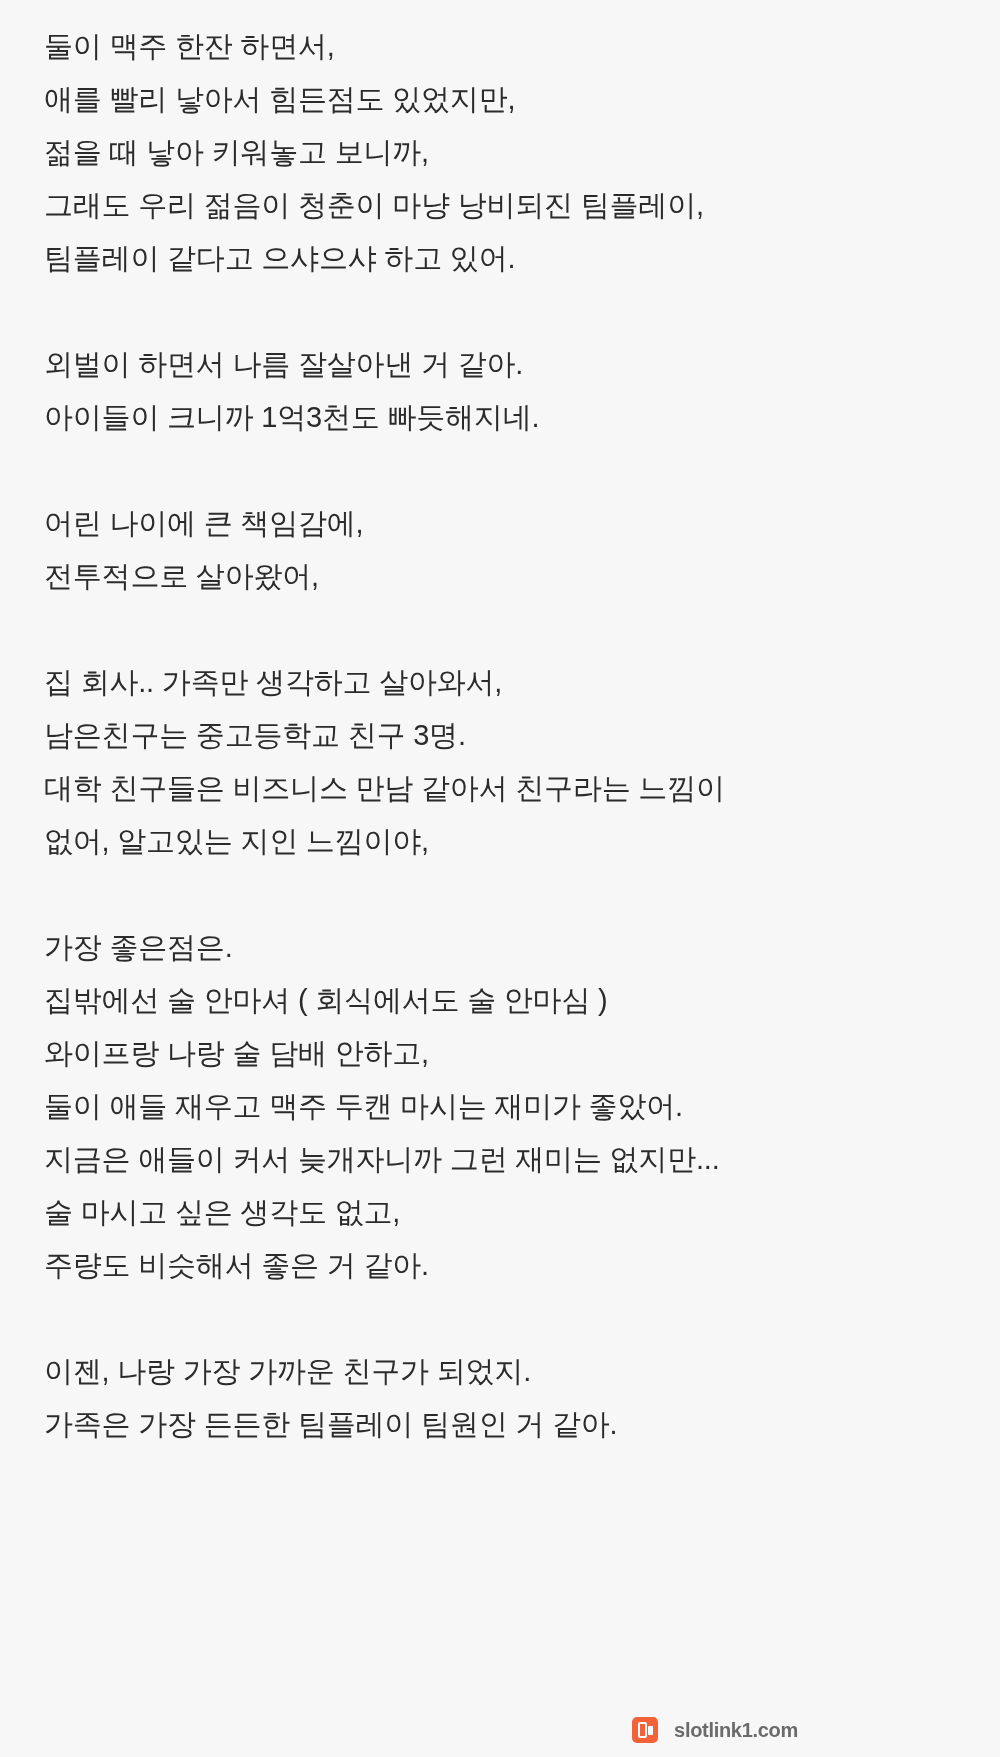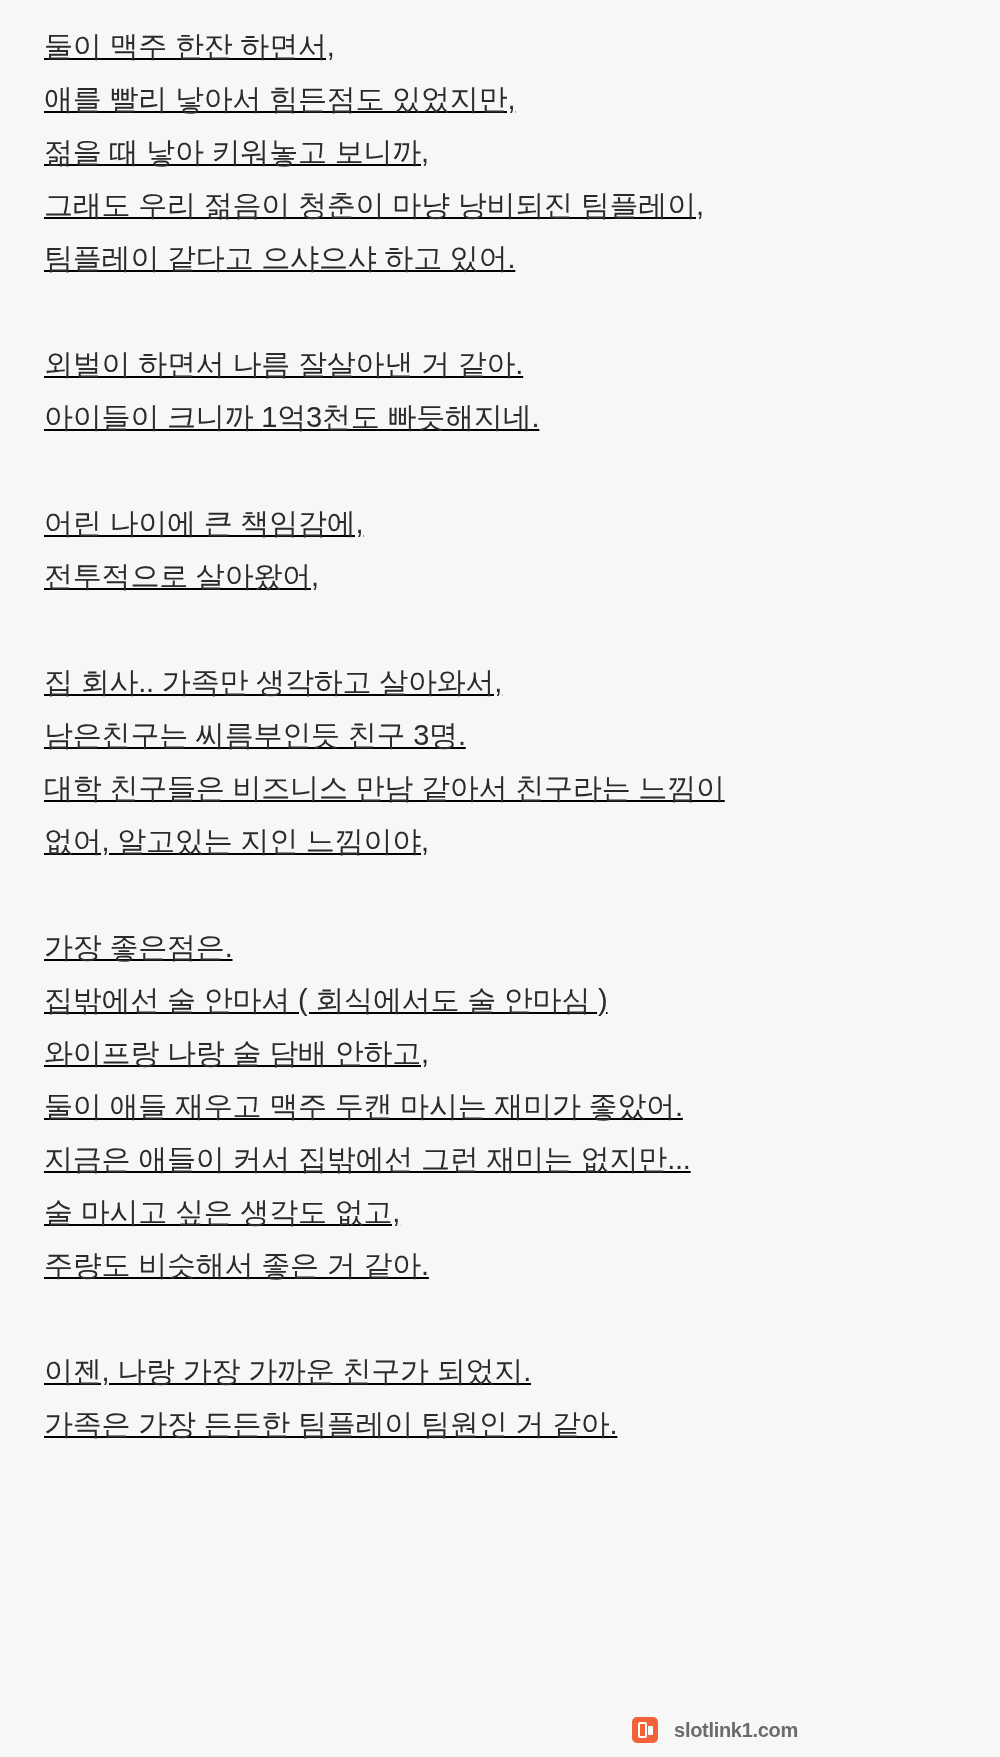--- a/index.html
+++ b/index.html
@@ -13,21 +13,20 @@
     font-family: "Liberation Sans", sans-serif;
     overflow: hidden;
   }
   .page {
     position: relative;
     width: 816px;
     height: 1757px;
     background: #f7f7f7;
     box-sizing: border-box;
     padding: 20px 44px 0 44px;
-    text-decoration: underline;
   }
   .content {
     display: block;
   }
   .para {
     margin: 0 0 0 0;
   }
   .line {
     font-size: 29px;
     line-height: 53px;
@@ -101,31 +100,31 @@
         <div class="line">아이들이 크니까 1억3천도 빠듯해지네.</div>
       </div>
       <div class="spacer"></div>
       <div class="para">
         <div class="line">어린 나이에 큰 책임감에,</div>
         <div class="line">전투적으로 살아왔어,</div>
       </div>
       <div class="spacer"></div>
       <div class="para">
         <div class="line">집 회사.. 가족만 생각하고 살아와서,</div>
-        <div class="line">남은친구는 씨름부인듯 친구 3명.</div>
+        <div class="line">남은친구는 중고등학교 친구 3명.</div>
         <div class="line">대학 친구들은 비즈니스 만남 같아서 친구라는 느낌이</div>
         <div class="line">없어, 알고있는 지인 느낌이야,</div>
       </div>
       <div class="spacer"></div>
       <div class="para">
         <div class="line">가장 좋은점은.</div>
         <div class="line">집밖에선 술 안마셔 ( 회식에서도 술 안마심 )</div>
         <div class="line">와이프랑 나랑 술 담배 안하고,</div>
         <div class="line">둘이 애들 재우고 맥주 두캔 마시는 재미가 좋았어.</div>
-        <div class="line">지금은 애들이 커서 집밖에선 그런 재미는 없지만...</div>
+        <div class="line">지금은 애들이 커서 늦개자니까 그런 재미는 없지만...</div>
         <div class="line">술 마시고 싶은 생각도 없고,</div>
         <div class="line">주량도 비슷해서 좋은 거 같아.</div>
       </div>
       <div class="spacer"></div>
       <div class="para">
         <div class="line">이젠, 나랑 가장 가까운 친구가 되었지.</div>
         <div class="line">가족은 가장 든든한 팀플레이 팀원인 거 같아.</div>
       </div>
     </div>
 

